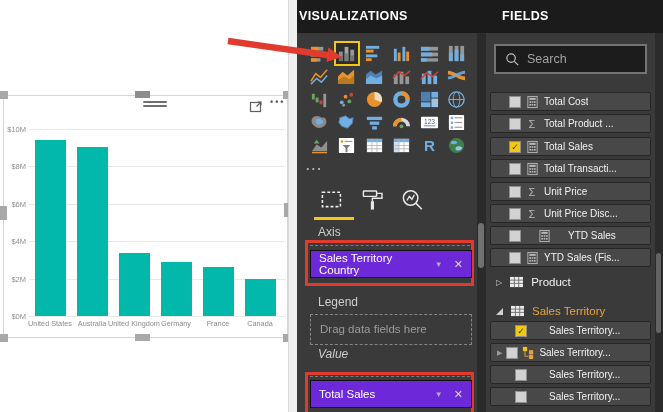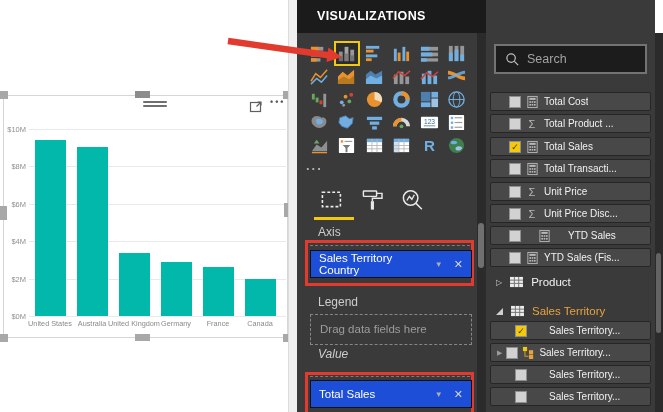--- a/index.html
+++ b/index.html
@@ -26,33 +26,33 @@
   .ytick{position:absolute;width:22px;text-align:right;font-size:7.5px;color:#8f8f8f;}
   .bar{position:absolute;background:var(--teal);}
   .xlab{position:absolute;width:52px;text-align:center;font-size:7.3px;line-height:1.2;color:#8a8a8a;}
 
   
   .page-strip{position:absolute;left:288px;top:0;width:9px;height:412px;background:#f0f0f0;border-left:1px solid #dcdcdc;}
 
   
   .viz-pane{position:absolute;left:297px;top:0;width:180px;height:412px;background:var(--pane);}
   .pane-header{position:absolute;top:0;height:33px;background:var(--paneHeader);color:#fff;font-weight:bold;font-size:12.5px;letter-spacing:.4px;line-height:33px;}
-  .viz-header{left:297px;width:189px;padding-left:20px;}
+  .viz-header{left:297px;width:189px;padding-left:2px;}
   .flds-header{left:486px;width:177px;padding-left:16px;}
   #viz-grid{position:absolute;left:0;top:43px;width:180px;height:116px;}
   .vtile{position:absolute;width:22px;height:21px;display:flex;align-items:center;justify-content:center;cursor:pointer;}
   .vtile.sel{outline:2px solid var(--yellow);background:#2c2c2c;}
   .viz-more{position:absolute;left:9px;top:158px;color:#b3b3b3;font-size:13px;font-weight:bold;letter-spacing:2px;cursor:pointer;}
   .tabbar{position:absolute;left:0;top:186px;width:180px;height:34px;}
   .tab{position:absolute;top:2px;cursor:pointer;}
   .tab-underline{position:absolute;left:17px;top:31px;width:40px;height:3px;background:var(--yellow);}
   .well-label{position:absolute;left:21px;font-size:12px;color:#cdcdcd;}
   .redbox{position:absolute;left:8px;width:169px;border:3px solid var(--red);}
   .dropline{position:absolute;left:13px;width:160px;border-top:1px dashed #7c7c7c;}
-  .pill{position:absolute;left:13px;width:162px;height:28px;background:#1d4ed8;border:1px solid #121212;display:flex;align-items:center;padding:0 8px;color:#fff;font-size:11.5px;cursor:pointer;}
+  .pill{position:absolute;left:13px;width:162px;height:28px;background:#6d28d9;border:1px solid #121212;display:flex;align-items:center;padding:0 8px;color:#fff;font-size:11.5px;cursor:pointer;}
   .pill .caret{margin-left:auto;color:#aeaeae;font-size:8px;}
   .pill .xbtn{margin-left:11px;color:#d6d6d6;font-size:11px;}
   .dashed-well{position:absolute;left:13px;width:162px;height:31px;border:1px dashed #868686;color:#9c9c9c;font-size:11.5px;line-height:29px;padding-left:9px;}
 
   
   .scrollcol{position:absolute;top:33px;height:379px;background:#2b2b2b;}
   .thumb{position:absolute;left:1px;border-radius:3px;background:#707070;}
 
   
   .flds-pane{position:absolute;left:486px;top:0;width:169px;height:412px;background:var(--pane);}
@@ -600,20 +600,24 @@
           <span class="flabel" style="margin-left:22px;">Sales Territory...</span>
         </div>
         <div class="frow" style="top: 387px;">
           <span style="margin-left:24px;display:flex;">
             <span class="cb"></span>
           </span>
           <span class="flabel" style="margin-left:22px;">Sales Territory...</span>
         </div>
       </div>
   </div>
+  <div class="pane-header flds-header">
+    <span>FIELDS</span>
+    
+  </div>
 
   <div class="scrollcol" style="left:655px;width:8px;">
     <div class="thumb" style="width:5px;top:220px;height:80px;background:#636363;"></div>
   </div>
 
   <svg class="annot">
     <line id="arrow-shaft" x1="228" y1="41" x2="329" y2="55.3" stroke-width="6.5" stroke="#e13b2f"></line>
     <polygon id="arrow-head" points="328.4,47.6 342,57 326.4,61.9" fill="#e13b2f"></polygon>
   </svg>
 

